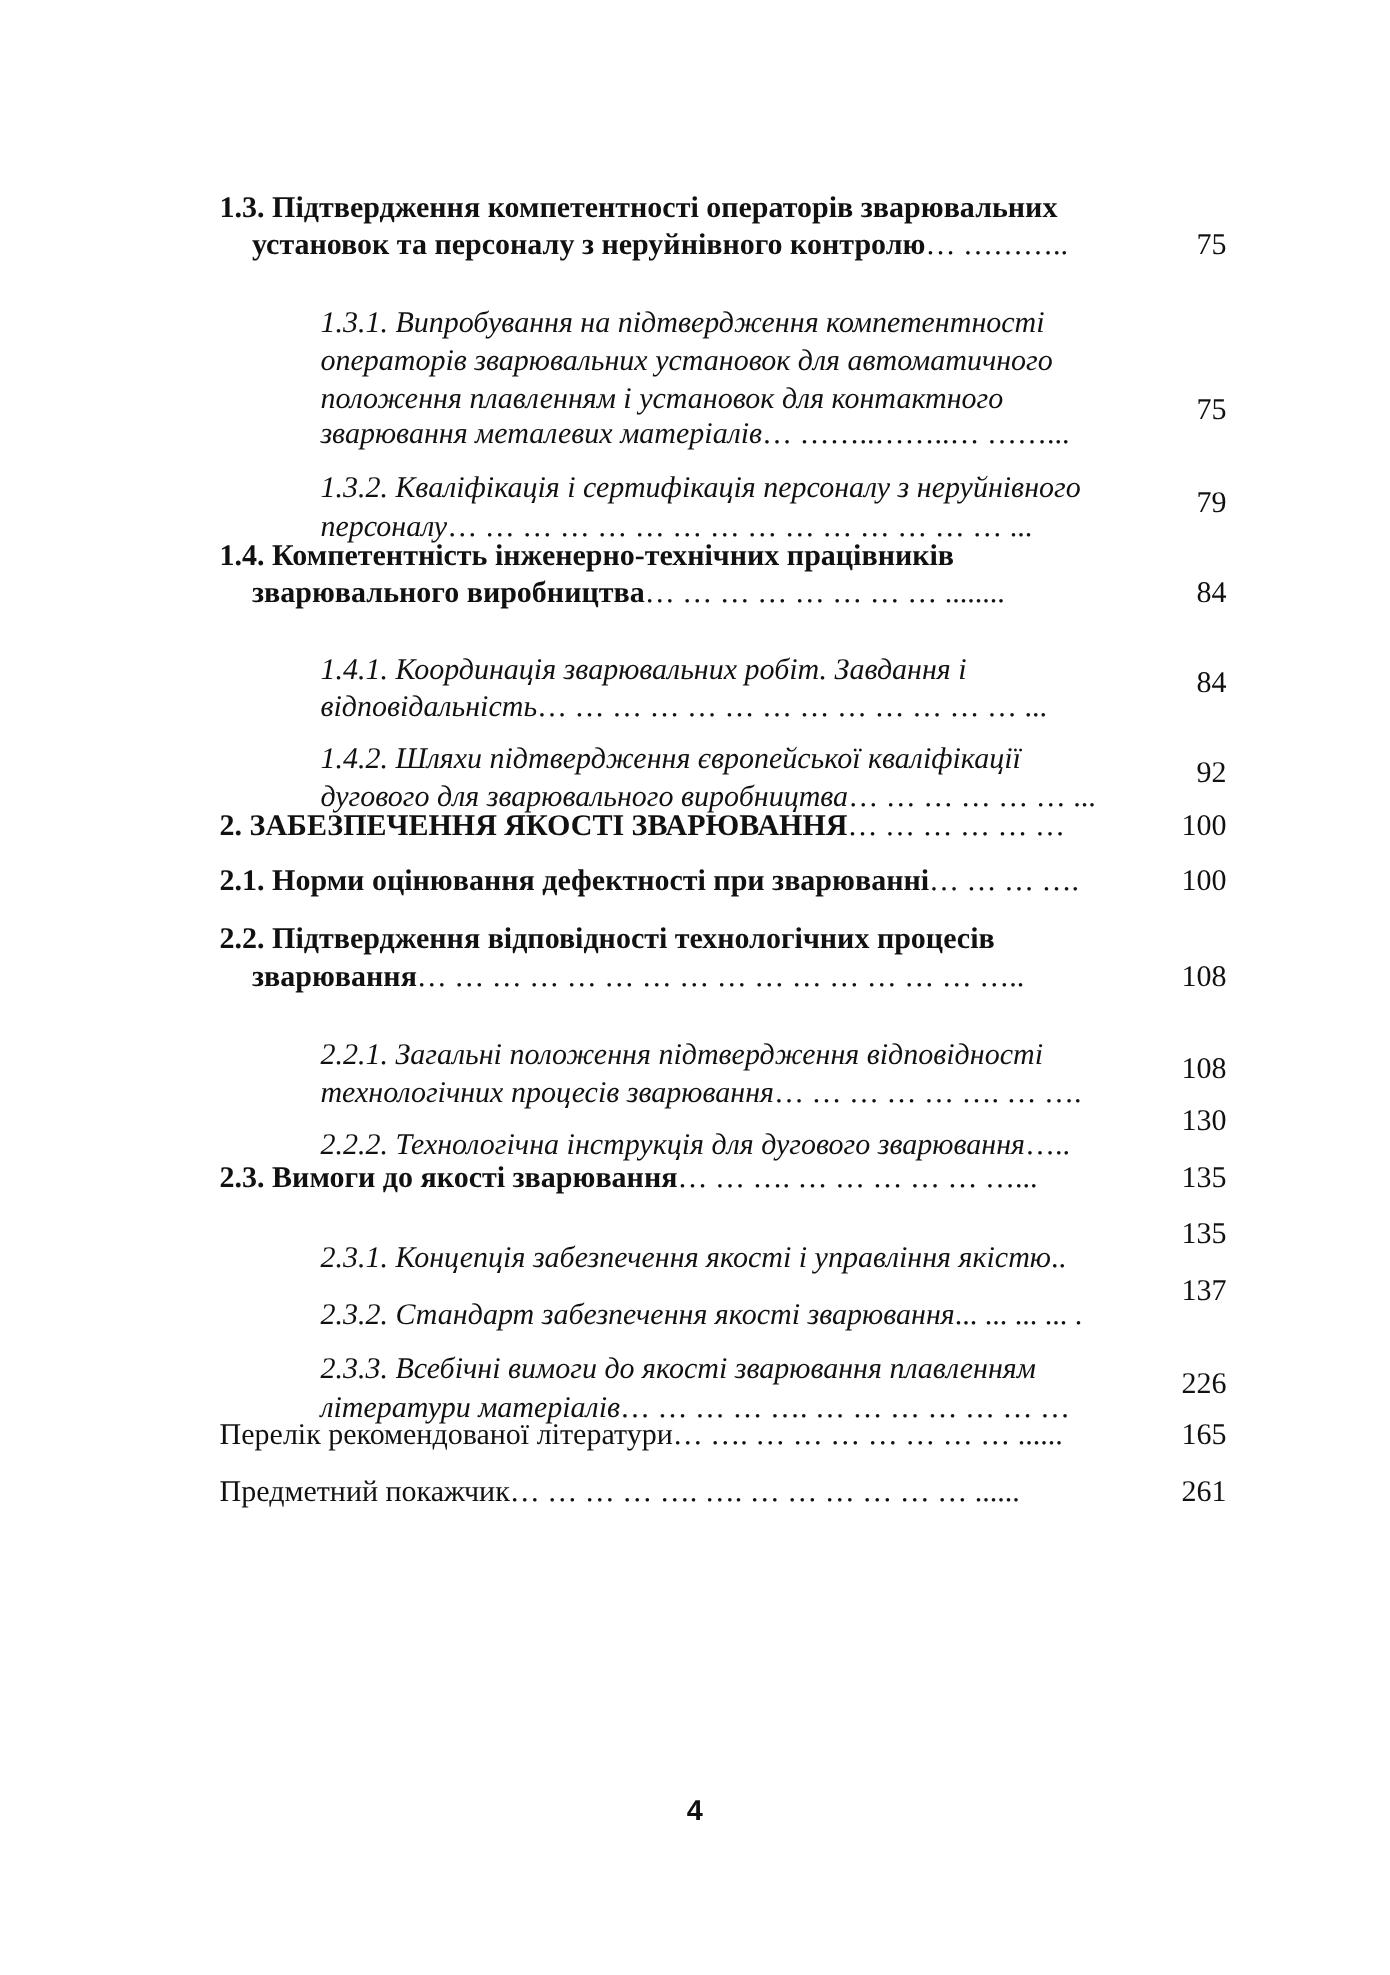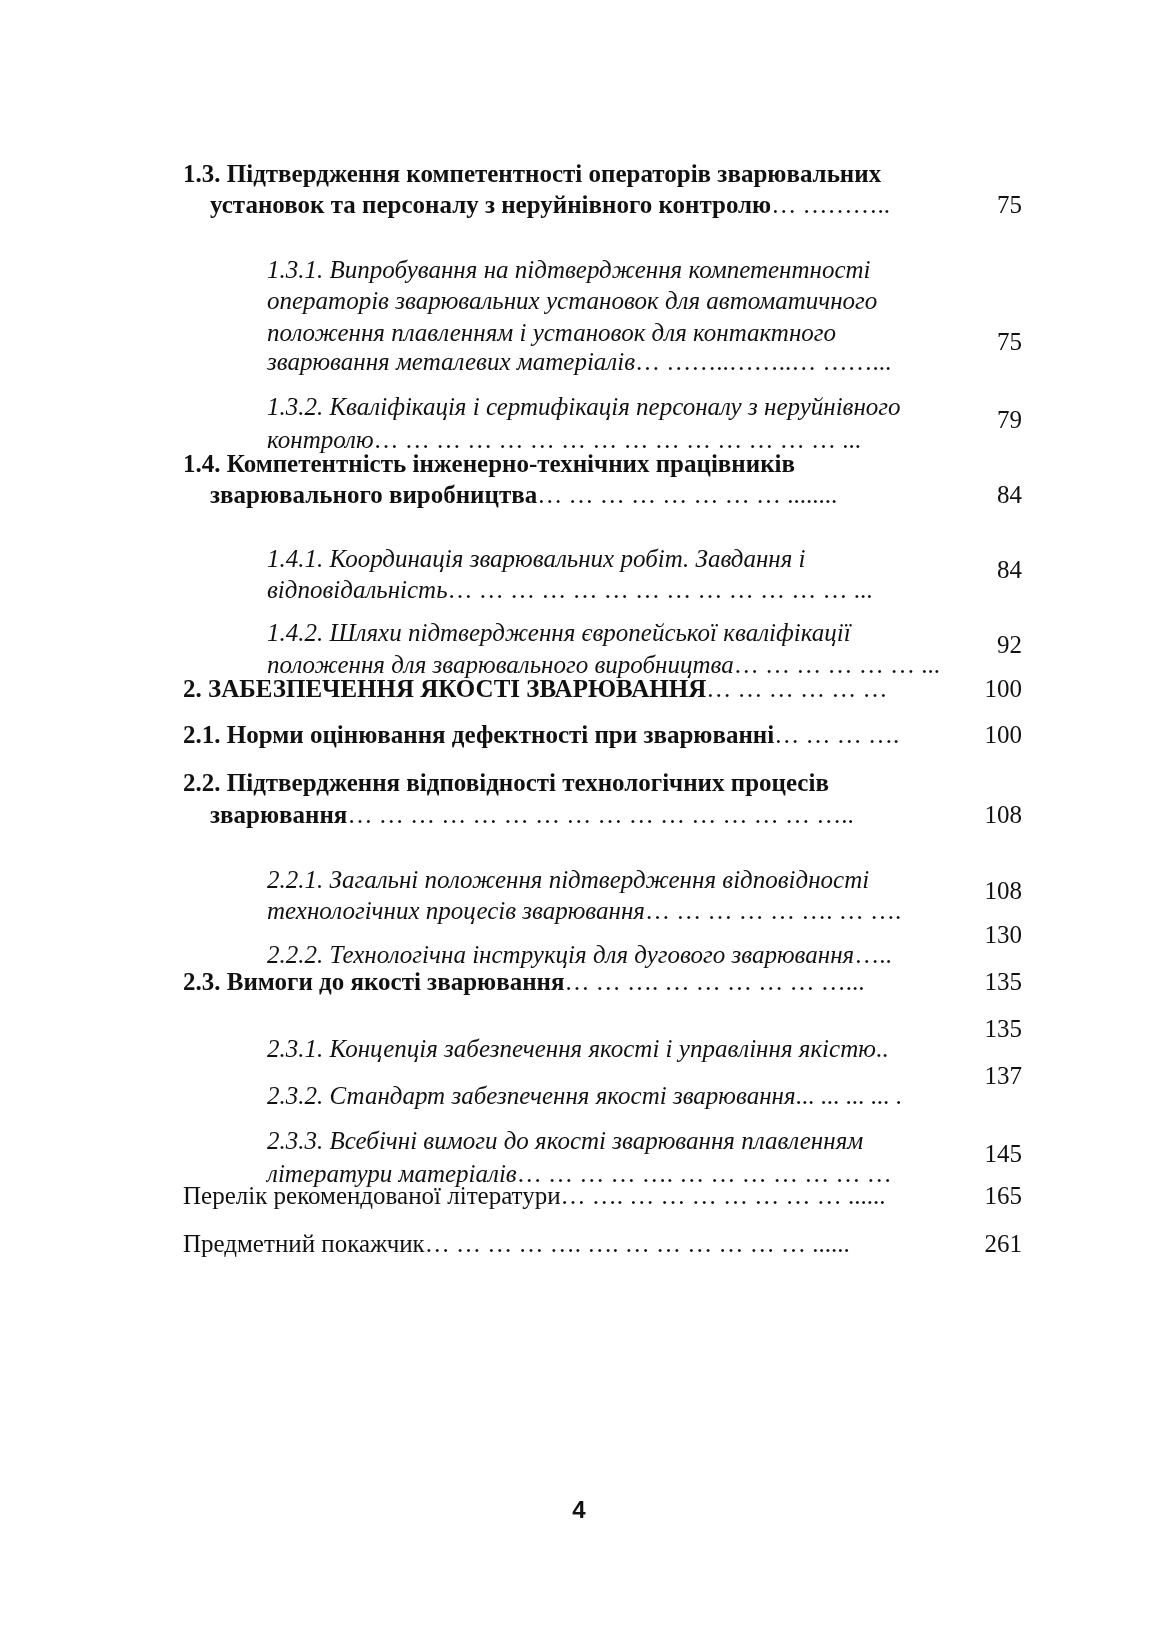--- a/index.html
+++ b/index.html
@@ -23,33 +23,33 @@
 <div class="line b l1" style="top:190px"><span>установок та персоналу з неруйнівного контролю</span><span class="dots">… ………..</span></div>
 <div class="pg" style="top:190px">75</div>
 
 <div class="line i l2" style="top:235px"><span>1.3.1. Випробування на підтвердження компетентності</span></div>
 <div class="line i l2" style="top:266px"><span>операторів зварювальних установок для автоматичного</span></div>
 <div class="line i l2" style="top:298px"><span>положення плавленням і установок для контактного</span></div>
 <div class="line i l2" style="top:327px"><span>зварювання металевих матеріалів</span><span class="dots">… ……..……..… ……...</span></div>
 <div class="pg" style="top:327px">75</div>
 
 <div class="line i l2" style="top:372px"><span>1.3.2. Кваліфікація і сертифікація персоналу з неруйнівного</span></div>
-<div class="line i l2" style="top:405px"><span>контролю</span><span class="dots">… … … … … … … … … … … … … … … ...</span></div>
+<div class="line i l2" style="top:405px"><span>персоналу</span><span class="dots">… … … … … … … … … … … … … … … ...</span></div>
 <div class="pg" style="top:405px">79</div>
 
 <div class="line b l0" style="top:449px"><span>1.4. Компетентність інженерно-технічних працівників</span></div>
 <div class="line b l1" style="top:480px"><span>зварювального виробництва</span><span class="dots">… … … … … … … … ........</span></div>
 <div class="pg" style="top:480px">84</div>
 
 <div class="line i l2" style="top:524px"><span>1.4.1. Координація зварювальних робіт. Завдання і</span></div>
 <div class="line i l2" style="top:555px"><span>відповідальність</span><span class="dots">… … … … … … … … … … … … … ...</span></div>
 <div class="pg" style="top:555px">84</div>
 
 <div class="line i l2" style="top:598px"><span>1.4.2. Шляхи підтвердження європейської кваліфікації</span></div>
-<div class="line i l2" style="top:630px"><span>положення для зварювального виробництва</span><span class="dots">… … … … … … ...</span></div>
+<div class="line i l2" style="top:630px"><span>дугового для зварювального виробництва</span><span class="dots">… … … … … … ...</span></div>
 <div class="pg" style="top:630px">92</div>
 
 <div class="line b l0" style="top:674px"><span>2. ЗАБЕЗПЕЧЕННЯ ЯКОСТІ ЗВАРЮВАННЯ</span><span class="dots">… … … … … …</span></div>
 <div class="pg" style="top:674px">100</div>
 
 <div class="line b l0" style="top:720px"><span>2.1. Норми оцінювання дефектності при зварюванні</span><span class="dots">… … … ….</span></div>
 <div class="pg" style="top:720px">100</div>
 
 <div class="line b l0" style="top:768px"><span>2.2. Підтвердження відповідності технологічних процесів</span></div>
 <div class="line b l1" style="top:800px"><span>зварювання</span><span class="dots">… … … … … … … … … … … … … … … …..</span></div>
@@ -66,21 +66,21 @@
 <div class="pg" style="top:967px">135</div>
 
 <div class="line i l2" style="top:1014px"><span>2.3.1. Концепція забезпечення якості і управління якістю</span><span class="dots b">..</span></div>
 <div class="pg" style="top:1014px">135</div>
 
 <div class="line i l2" style="top:1061px"><span>2.3.2. Стандарт забезпечення якості зварювання</span><span class="dots">... ... ... ... .</span></div>
 <div class="pg" style="top:1061px">137</div>
 
 <div class="line i l2" style="top:1106px"><span>2.3.3. Всебічні вимоги до якості зварювання плавленням</span></div>
 <div class="line i l2" style="top:1139px"><span>літератури матеріалів</span><span class="dots">… … … … …. … … … … … … …</span></div>
-<div class="pg" style="top:1139px">145</div>
+<div class="pg" style="top:1139px">226</div>
 
 <div class="line l0" style="top:1181px"><span>Перелік рекомендованої літератури</span><span class="dots">… …. … … … … … … … ......</span></div>
 <div class="pg" style="top:1181px">165</div>
 
 <div class="line l0" style="top:1229px"><span>Предметний покажчик</span><span class="dots">… … … … …. …. … … … … … … ......</span></div>
 <div class="pg" style="top:1229px">261</div>
 
 <div class="footer">4</div>
 
 </body></html>

